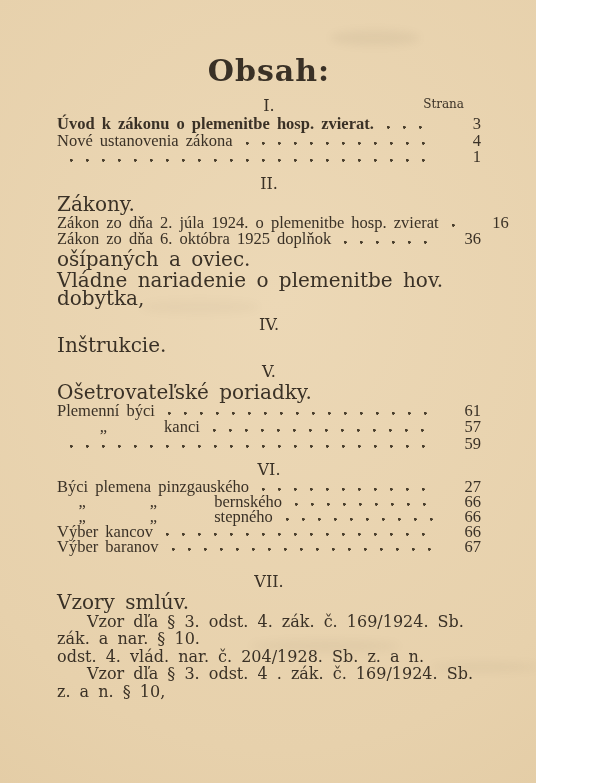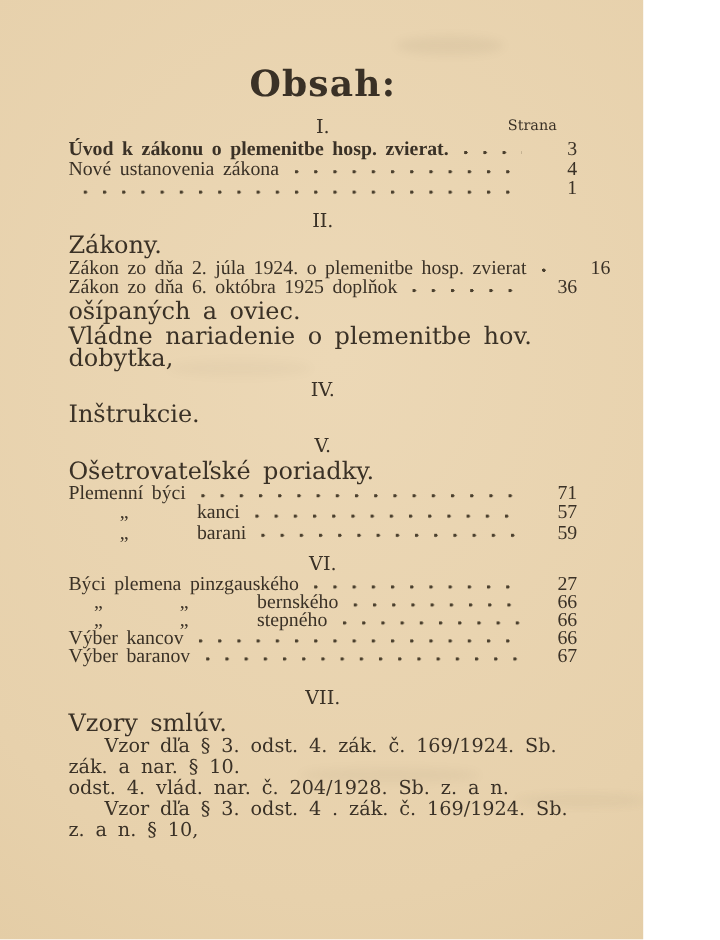--- a/index.html
+++ b/index.html
@@ -118,29 +118,28 @@
 
   <div class="numrow">IV.</div>
   <div class="heading">Inštrukcie.</div>
 
   <div class="numrow">V.</div>
   <div class="heading">Ošetrovateľské poriadky.</div>
   <div class="entries">
     <div class="entry">
       <span class="lbl">Plemenní býci</span>
       <span class="leader"></span>
-      <span class="num">71</span>
+      <span class="num">61</span>
     </div>
     <div class="entry">
       <span class="lbl">      „        kanci</span>
       <span class="leader"></span>
       <span class="num">57</span>
     </div>
     <div class="entry">
-      <span class="lbl">      „        barani</span>
       <span class="leader"></span>
       <span class="num">59</span>
     </div>
   </div>
 
   <div class="numrow">VI.</div>
   <div class="entries tight">
     <div class="entry">
       <span class="lbl">Býci plemena pinzgauského</span>
       <span class="leader"></span>

